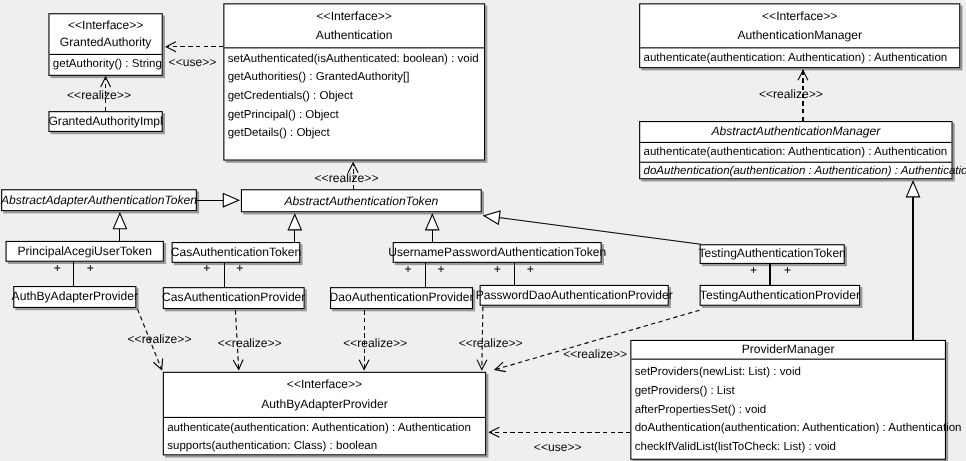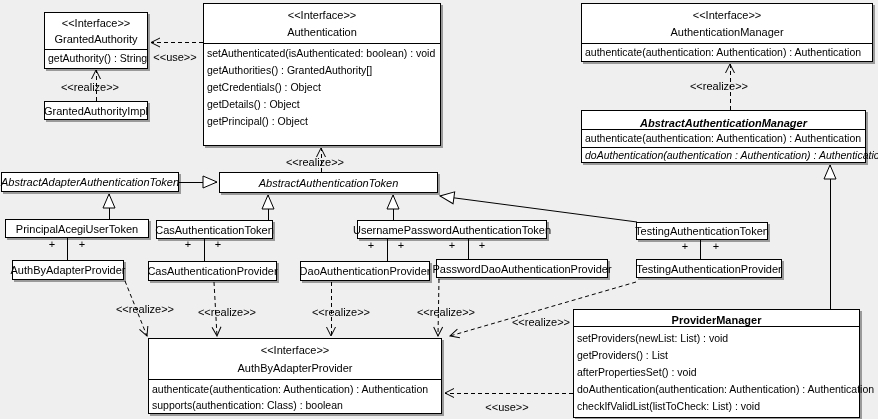--- a/index.html
+++ b/index.html
@@ -11,21 +11,21 @@
   }
   .box{
     position:absolute;background:#fff;border:1px solid #000;
     box-shadow:2px 2px 0 #9a9a9a;box-sizing:border-box;
     font-size:11px;color:#000;
   }
   .hdr{
     display:flex;flex-direction:column;align-items:center;justify-content:space-evenly;
     border-bottom:1px solid #000;text-align:center;overflow:visible;white-space:nowrap;
   }
-  .hdr.one{justify-content:flex-end;font-weight:bold;}
+  .hdr.one{justify-content:center;}
   .nameonly{display:flex;align-items:center;justify-content:center;height:100%;white-space:nowrap;overflow:visible;}
   .abstract{font-style:italic;}
   .methods{padding-top:1px;}
   .m{white-space:nowrap;padding-left:3px;font-size:10.5px;line-height:17px;height:17px;overflow:visible;}
   .m.short{line-height:16px;height:16px;}
   .sep{border-bottom:1px solid #000;}
   .elabel{
     position:absolute;transform:translate(-50%,-50%);
     font-size:11px;color:#000;white-space:nowrap;z-index:3;
   }
@@ -86,22 +86,22 @@
 
 <div class="box" style="left:203px;top:3px;width:238px;height:143px">
   <div class="hdr" style="height:39px">
     <div>&lt;&lt;Interface&gt;&gt;</div>
     <div>Authentication</div>
   </div>
   <div class="methods">
     <div class="m">setAuthenticated(isAuthenticated: boolean) : void</div>
     <div class="m">getAuthorities() : GrantedAuthority[]</div>
     <div class="m">getCredentials() : Object</div>
+    <div class="m">getPrincipal() : Object</div>
     <div class="m">getDetails() : Object</div>
-    <div class="m">getPrincipal() : Object</div>
   </div>
 </div>
 
 <div class="box" style="left:581px;top:3px;width:292px;height:59px">
   <div class="hdr" style="height:39px">
     <div>&lt;&lt;Interface&gt;&gt;</div>
     <div>AuthenticationManager</div>
   </div>
   <div class="m">authenticate(authentication: Authentication) : Authentication</div>
 </div>

